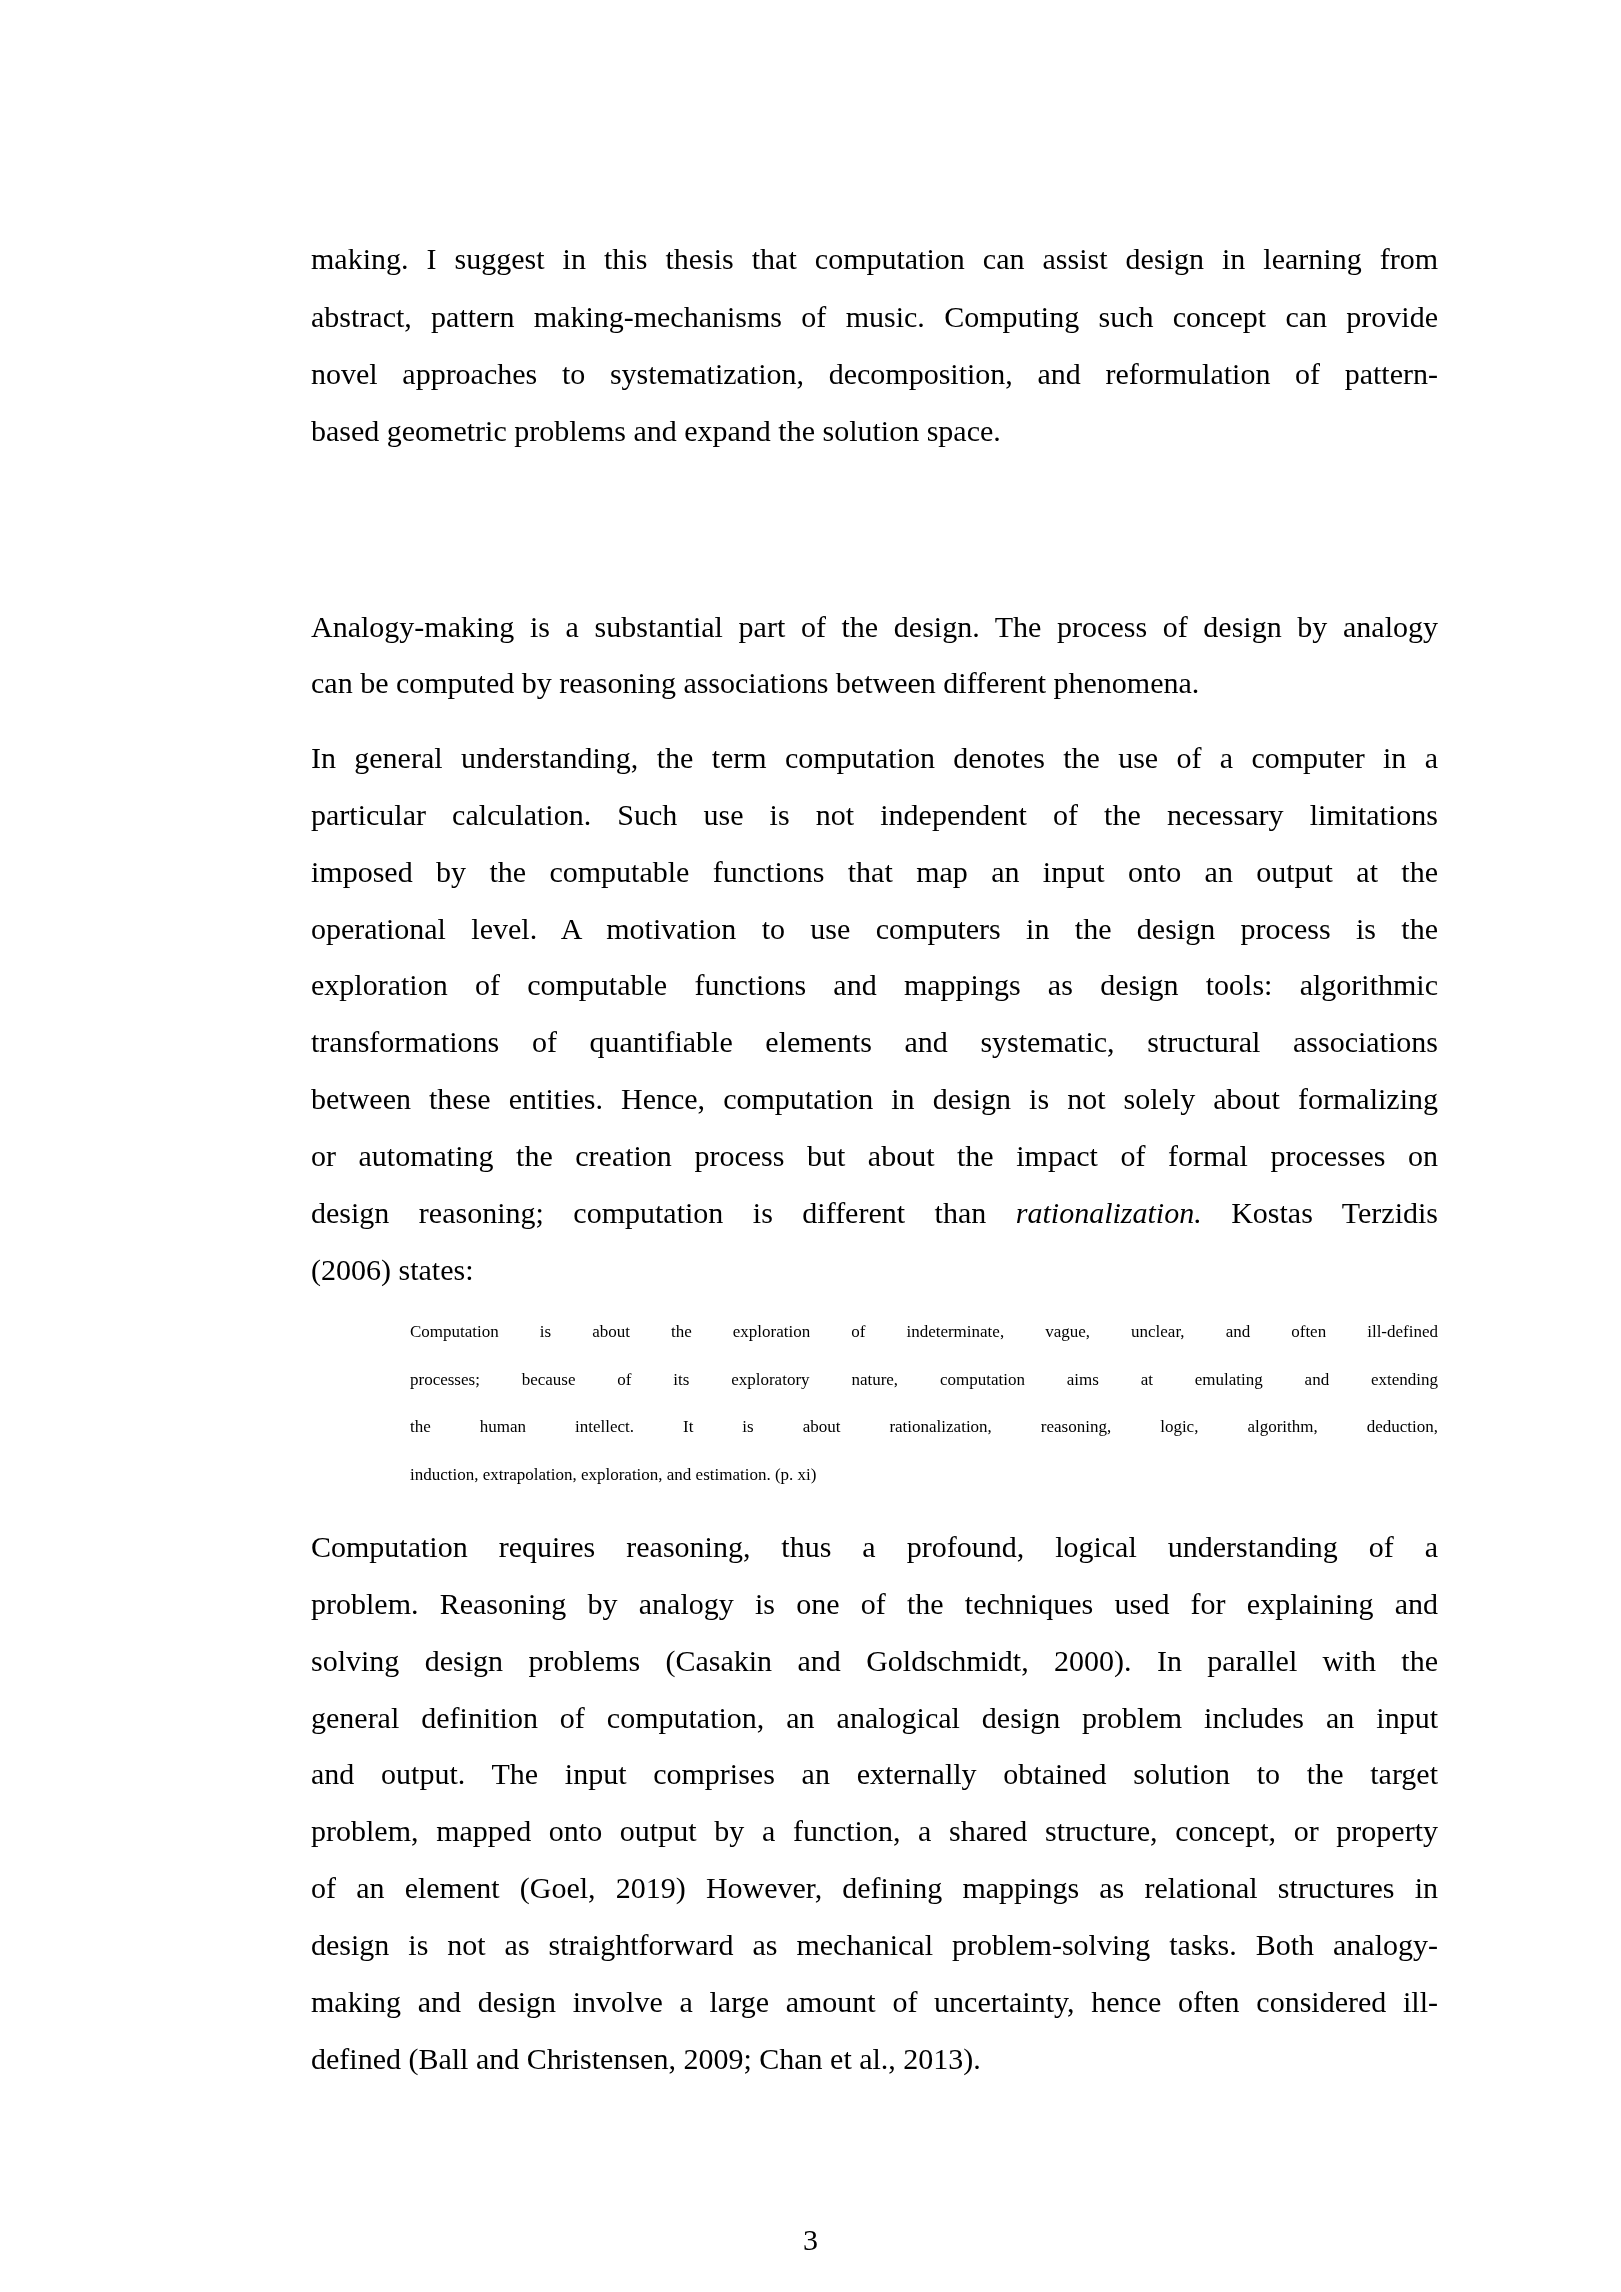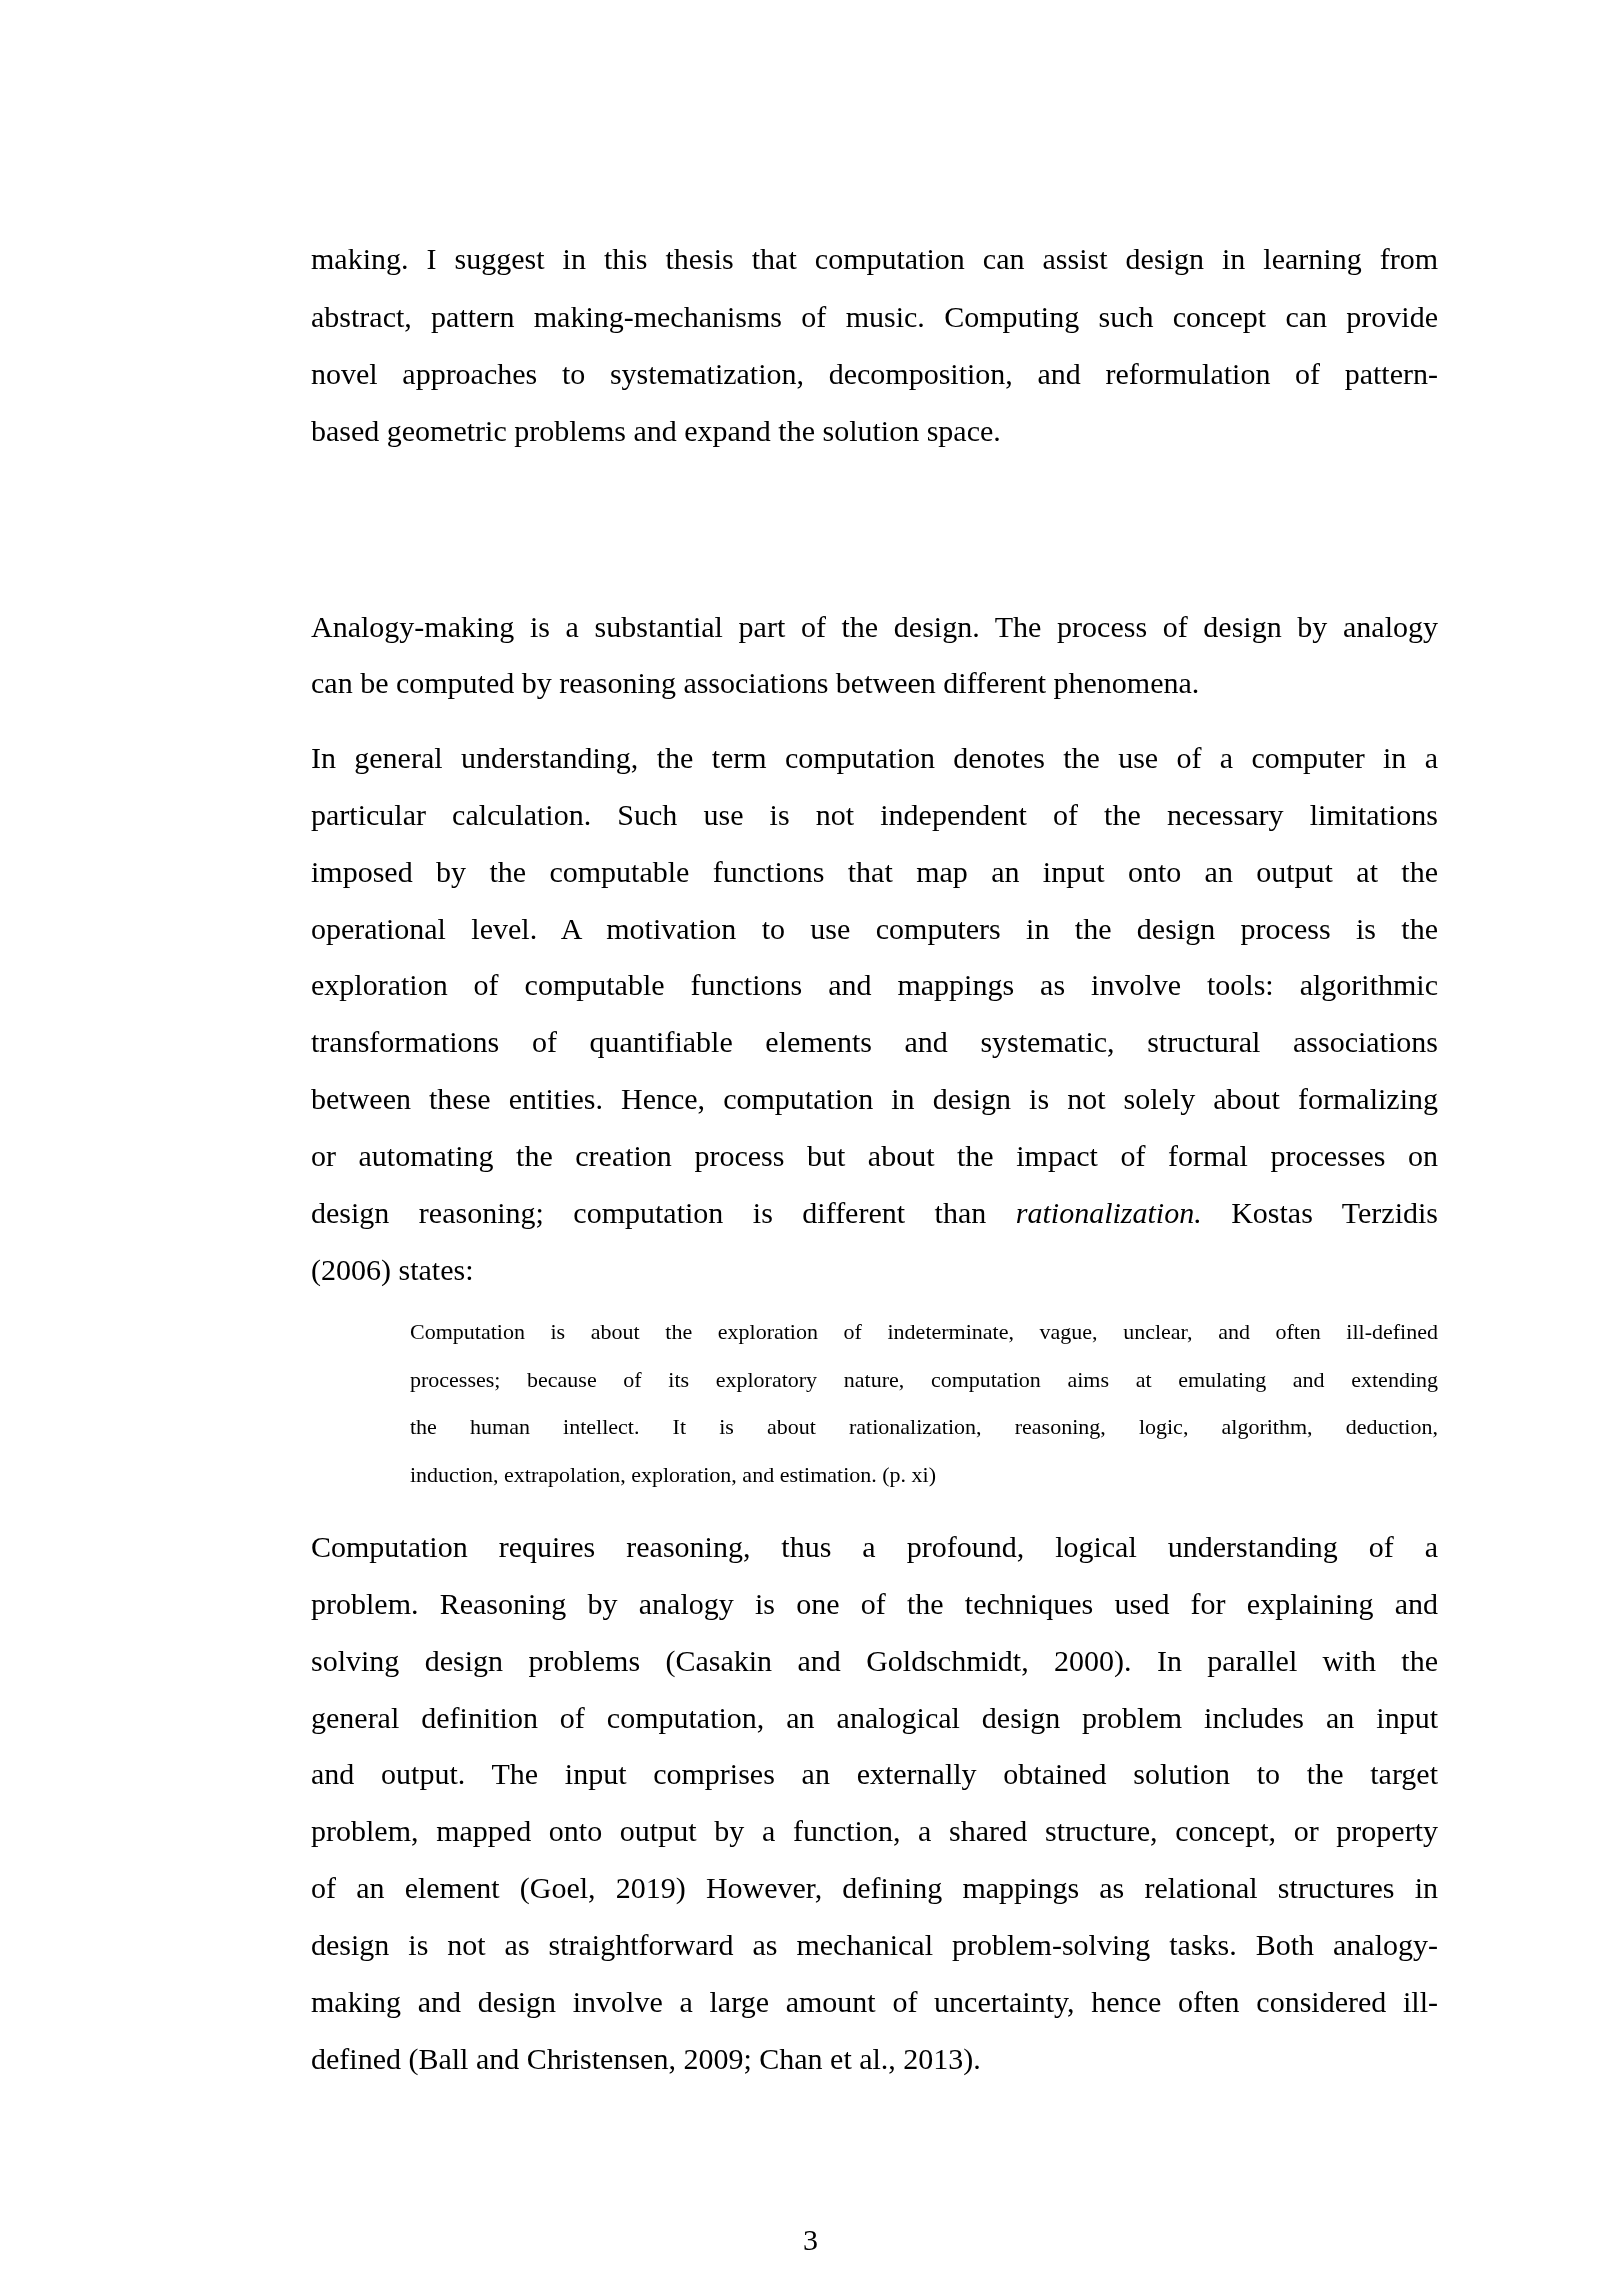--- a/index.html
+++ b/index.html
@@ -3,21 +3,21 @@
   <meta charset="utf-8">
   <style>
     html, body { margin: 0; padding: 0; background: #ffffff; }
     body { width: 1621px; height: 2293px; position: relative; overflow: hidden; }
     .page { position: absolute; left: 0; top: 0; width: 1621px; height: 2293px; background: #fff; color: #000;
       font-family: "Liberation Serif", "DejaVu Serif", serif; margin-top: 46px; }
     .line { position: absolute; left: 311px; width: 1127px; font-size: 30px; line-height: 39px; white-space: nowrap;
       text-align: justify; text-align-last: justify; }
     .line.last { text-align-last: left; }
     .heading { position: absolute; left: 311px; font-size: 30px; font-weight: bold; line-height: 39px; white-space: nowrap; }
-    .q { position: absolute; left: 410px; width: 1028px; font-size: 22px; line-height: 31px; white-space: nowrap;
+    .q { position: absolute; left: 410px; width: 1028px; font-size: 17px; line-height: 31px; white-space: nowrap;
       text-align: justify; text-align-last: justify; }
     .q.last { text-align-last: left; }
     .pagenum { position: absolute; left: 0; width: 1621px; top: 2174px; text-align: center; font-size: 30px; line-height: 39px; }
     em { font-style: italic; }
   </style>
 </head>
 <body>
 
 <div class="page">
 
@@ -32,21 +32,21 @@
   <div>
     <div class="line" style="top:561px">Analogy-making is a substantial part of the design. The process of design by analogy</div>
     <div class="line last" style="top:617px">can be computed by reasoning associations between different phenomena.</div>
   </div>
 
   <div>
     <div class="line" style="top:692px">In general understanding, the term computation denotes the use of a computer in a</div>
     <div class="line" style="top:749px">particular calculation. Such use is not independent of the necessary limitations</div>
     <div class="line" style="top:806px">imposed by the computable functions that map an input onto an output at the</div>
     <div class="line" style="top:863px">operational level. A motivation to use computers in the design process is the</div>
-    <div class="line" style="top:919px">exploration of computable functions and mappings as involve tools: algorithmic</div>
+    <div class="line" style="top:919px">exploration of computable functions and mappings as design tools: algorithmic</div>
     <div class="line" style="top:976px">transformations of quantifiable elements and systematic, structural associations</div>
     <div class="line" style="top:1033px">between these entities. Hence, computation in design is not solely about formalizing</div>
     <div class="line" style="top:1090px">or automating the creation process but about the impact of formal processes on</div>
     <div class="line" style="top:1147px">
       <span>design reasoning; computation is different than</span>
       <em>rationalization.</em>
       <span>Kostas Terzidis</span>
     </div>
     <div class="line last" style="top:1204px">(2006) states:</div>
   </div>

